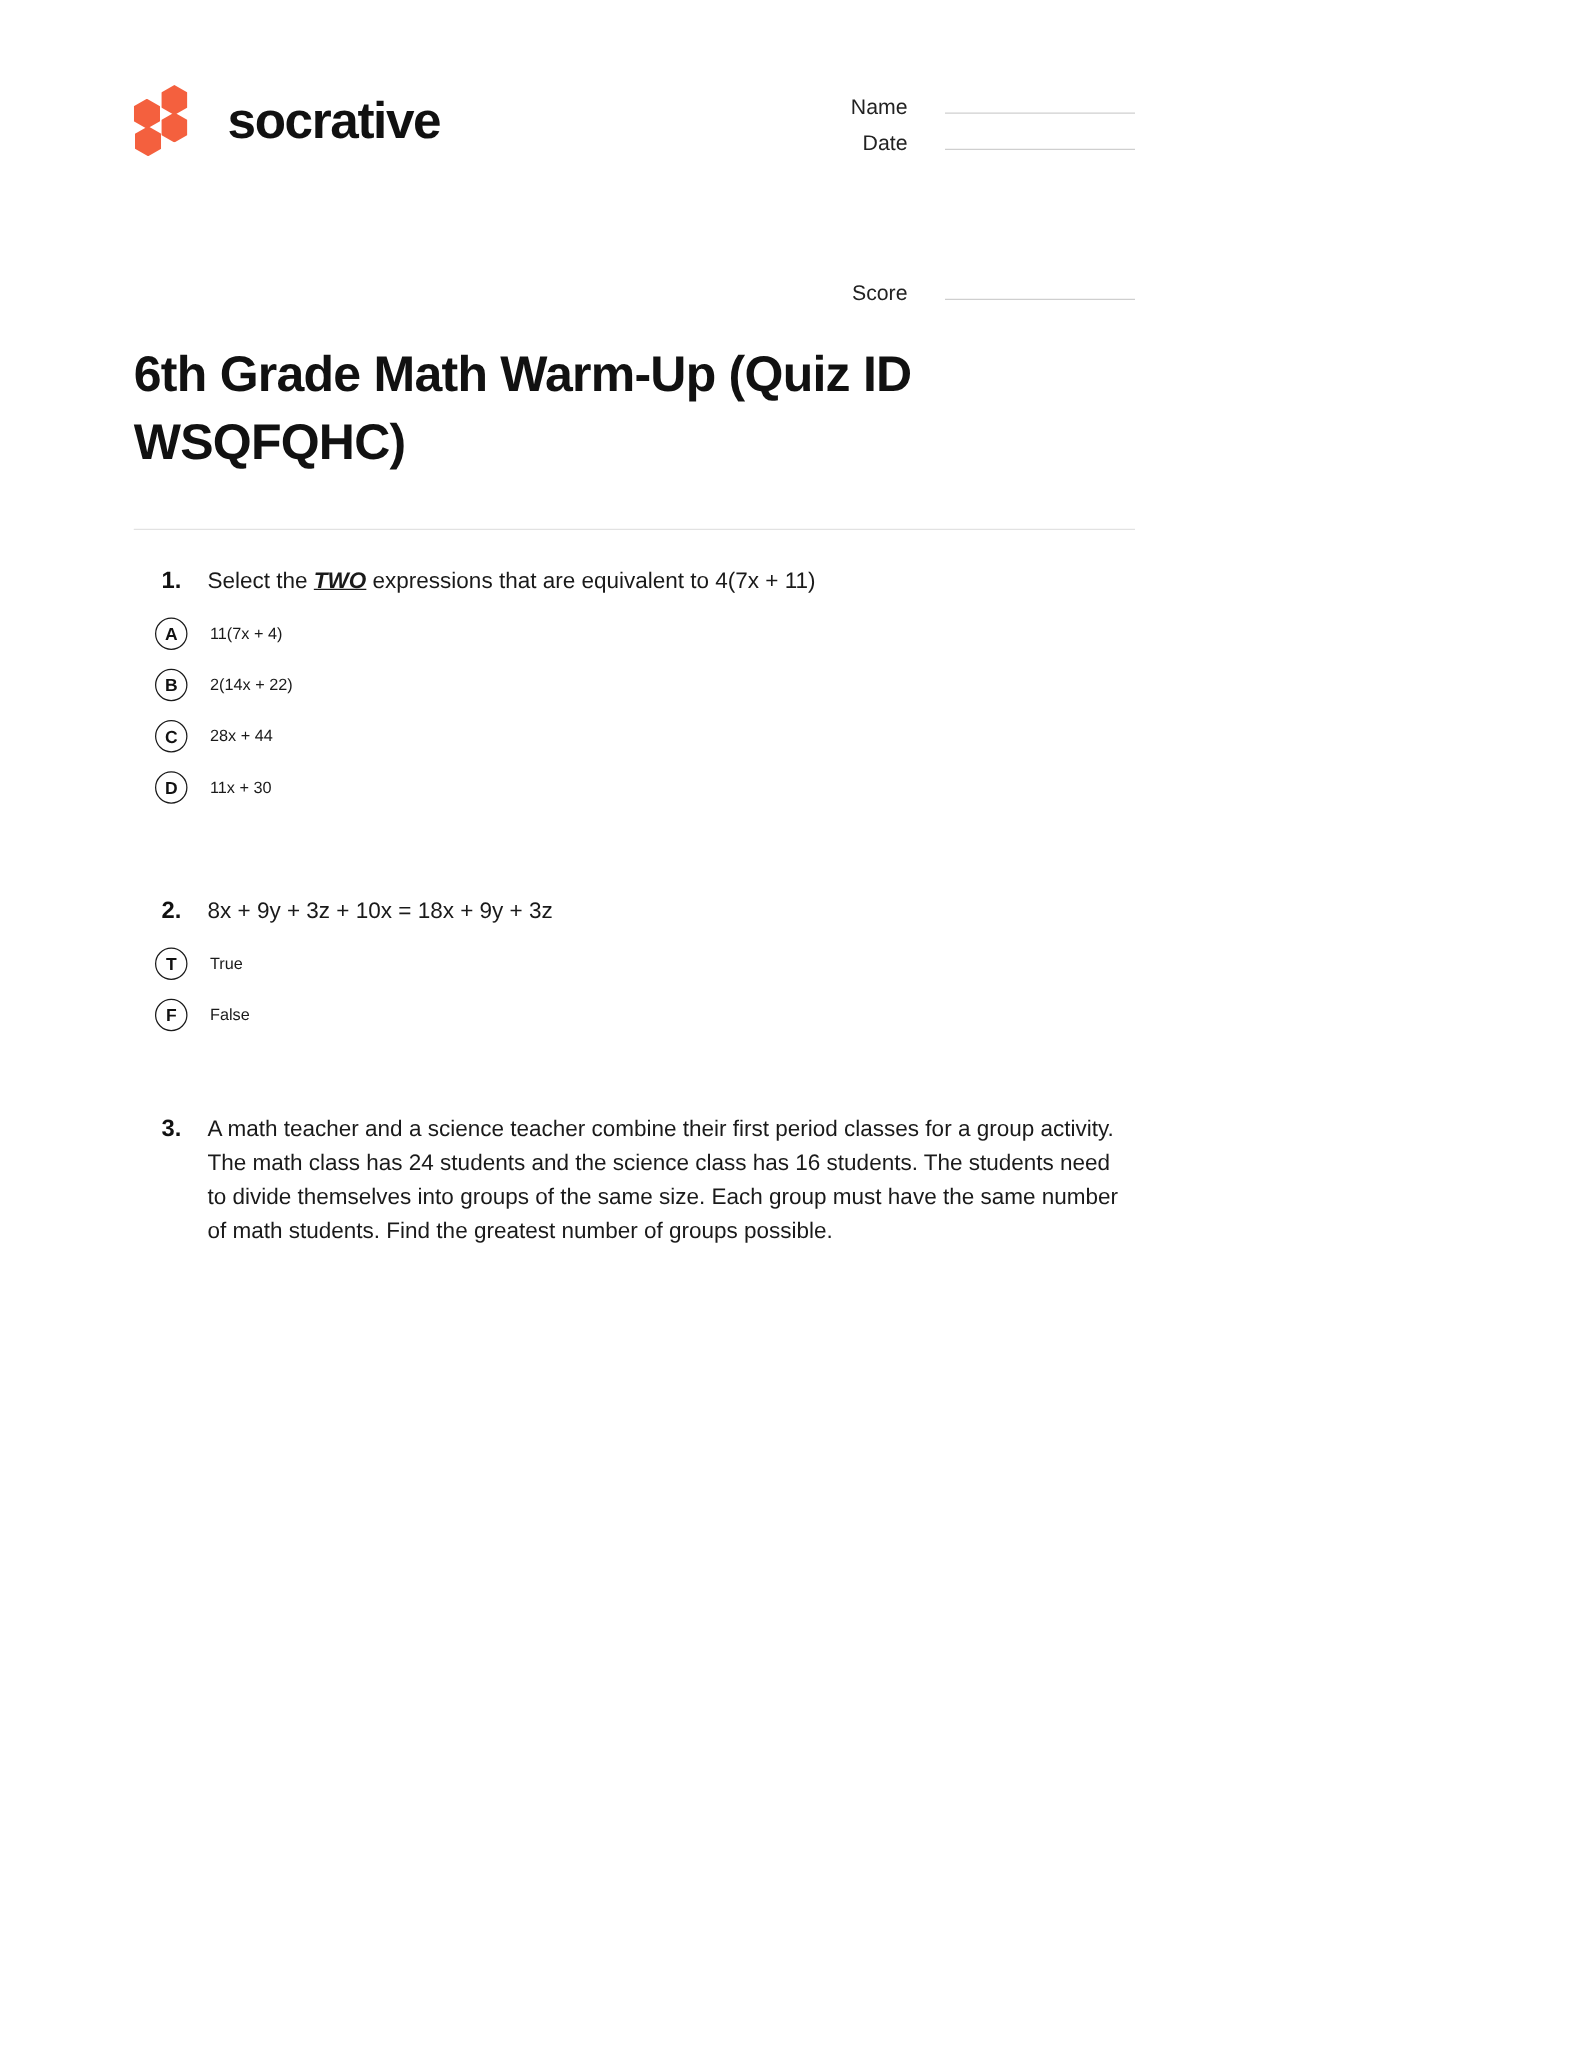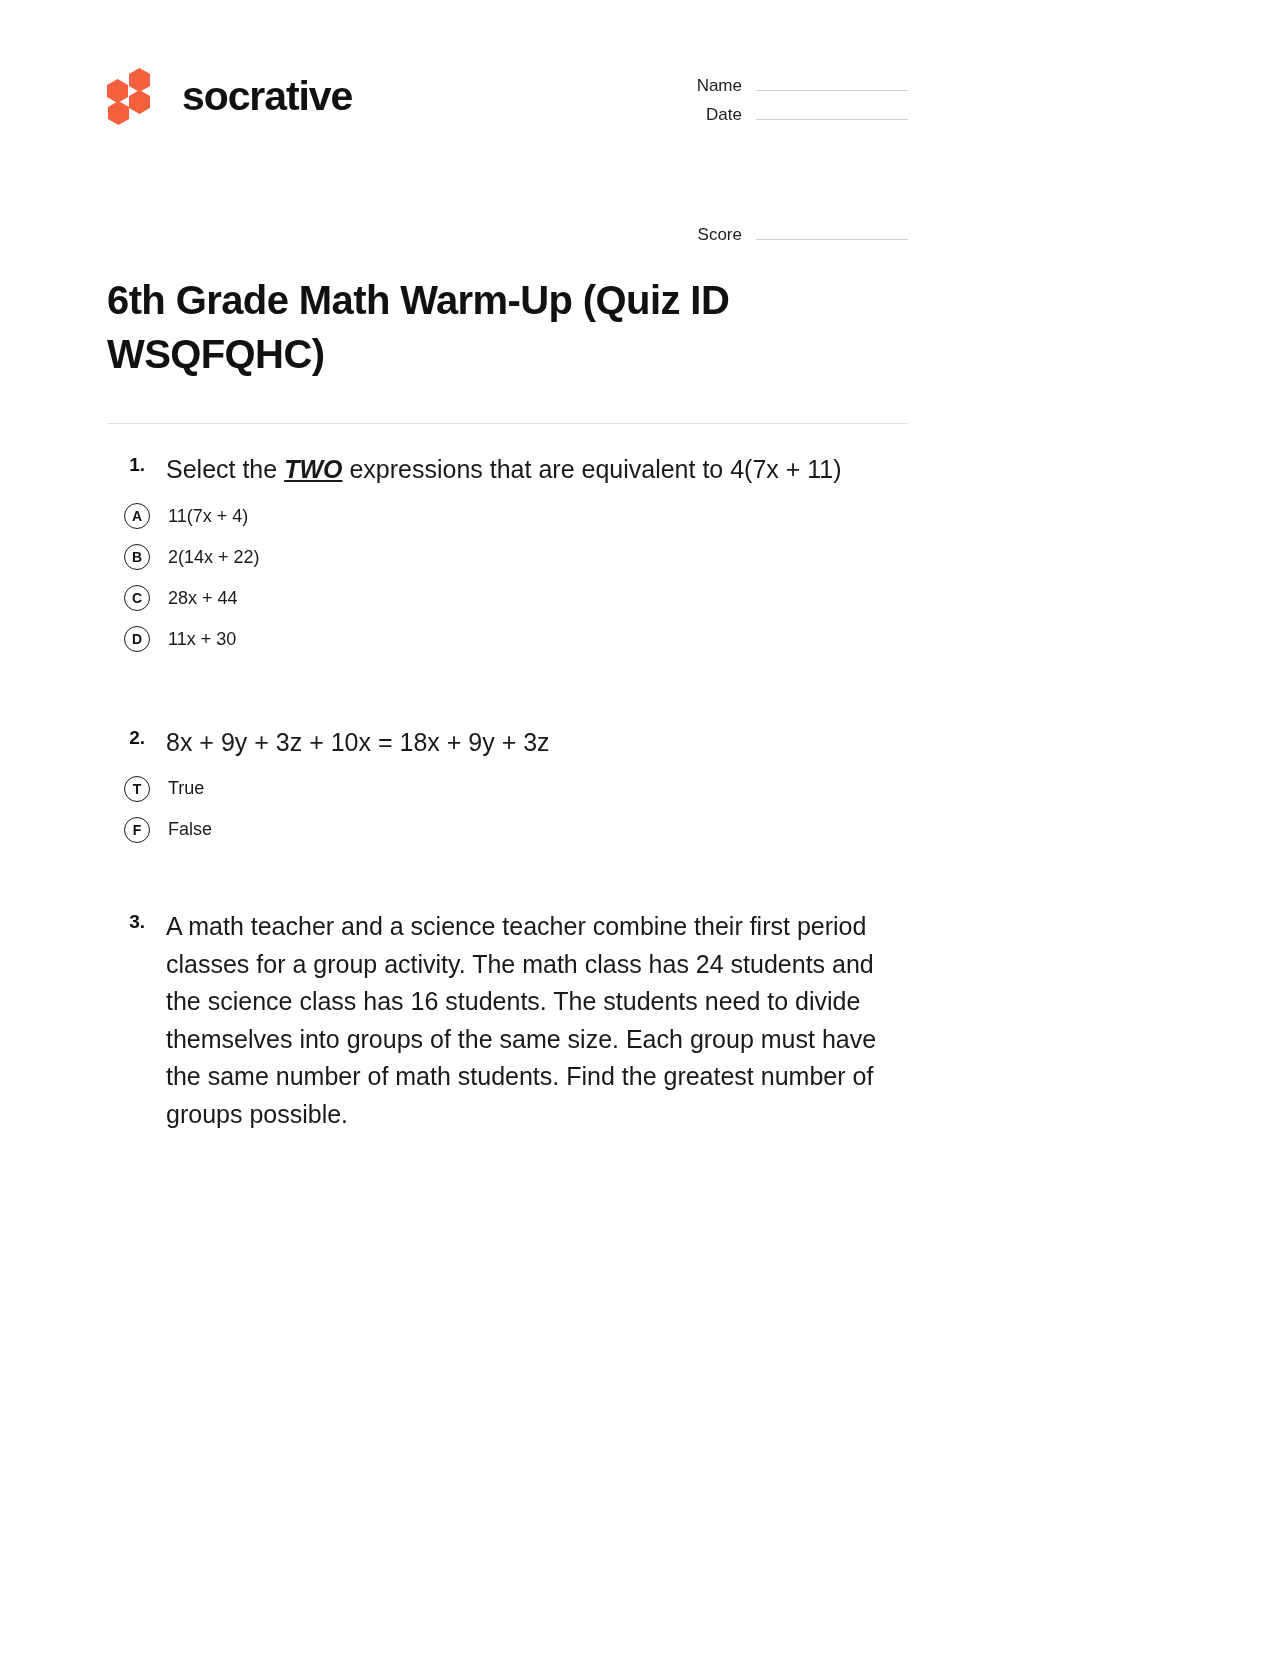--- a/index.html
+++ b/index.html
@@ -65,21 +65,21 @@
   }
 
   .meta-fields {
     width: 236px;
     padding-top: 16px;
   }
   .meta-row {
     display: flex;
     align-items: baseline;
     justify-content: flex-end;
-    gap: 14px;
+    gap: 30px;
     margin-bottom: 7px;
   }
   .meta-label {
     font-size: 17px;
     color: #222;
     white-space: nowrap;
   }
   .meta-line {
     display: block;
     width: 152px;
@@ -129,21 +129,21 @@
     flex: 0 0 38px;
     text-align: right;
     padding-right: 21px;
     font-size: 19px;
     font-weight: bold;
     color: #111;
     line-height: 1.5;
     box-sizing: content-box;
   }
   .q-text {
-    font-size: 25px;
+    font-size: 18px;
     line-height: 1.5;
     color: #1a1a1a;
     flex: 1;
   }
   .q-text .emph {
     font-weight: bold;
     font-style: italic;
     text-decoration: underline;
   }
   .q-text .bold {
@@ -168,21 +168,21 @@
     display: flex;
     align-items: center;
     justify-content: center;
     font-size: 14px;
     font-weight: bold;
     color: #111;
     margin-left: 17px;
     box-sizing: border-box;
   }
   .opt-text {
-    font-size: 18px;
+    font-size: 13px;
     color: #1a1a1a;
     margin-left: 18px;
     line-height: 1.4;
   }
 
   .q-gap-lg { height: 64px; }
   .q-gap-md { height: 58px; }
 </style>
 </head>
 <body>

